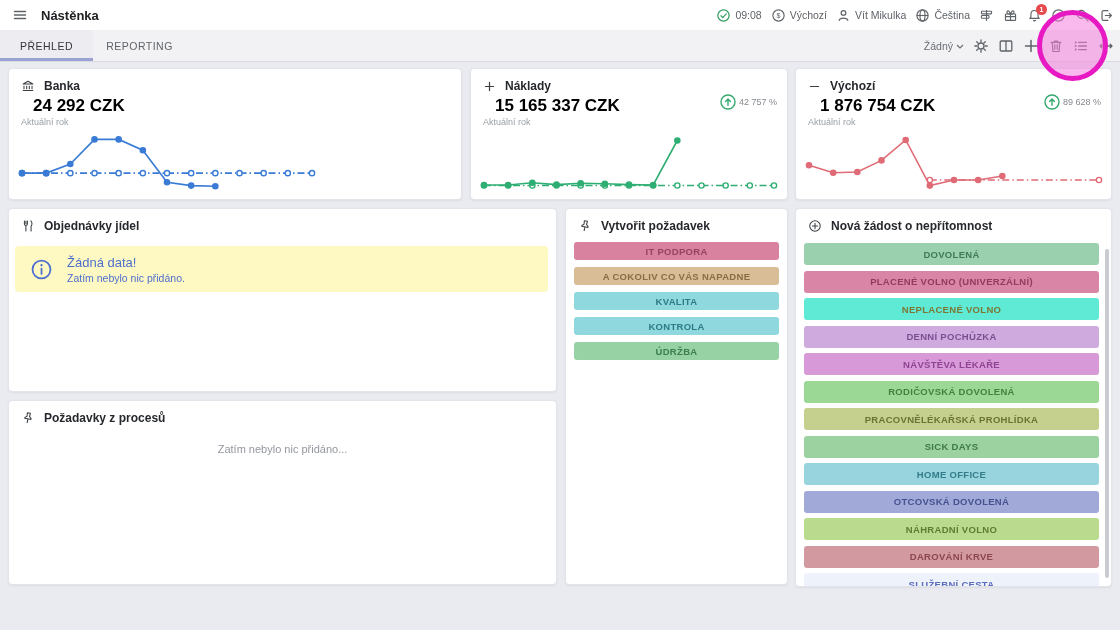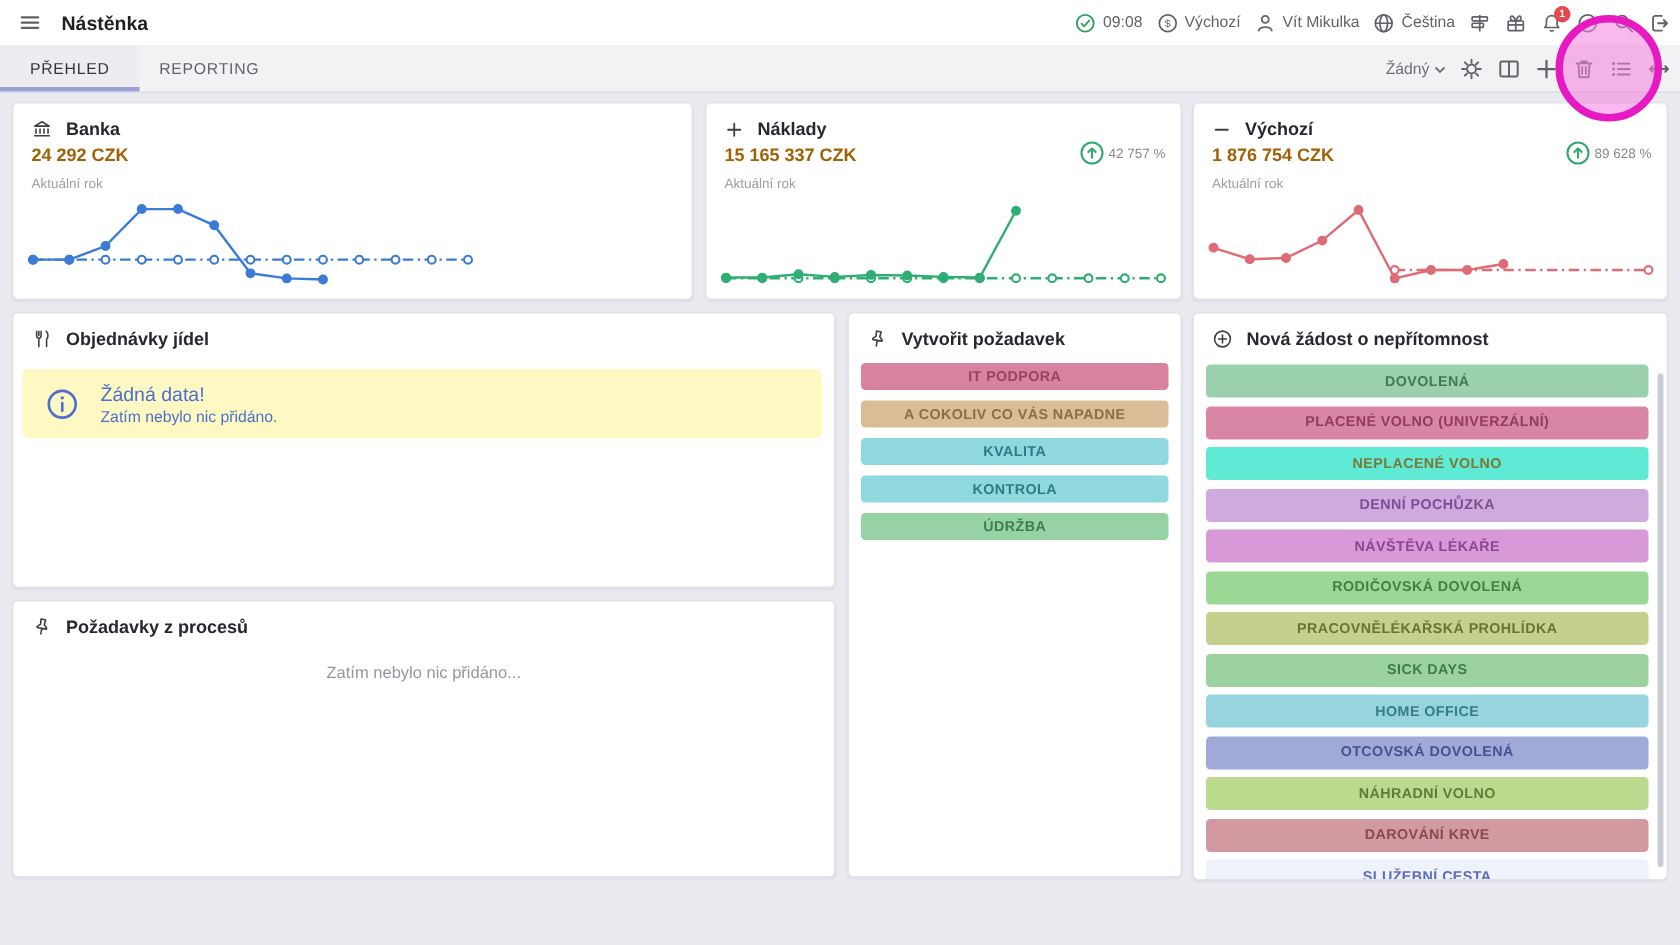--- a/index.html
+++ b/index.html
@@ -29,21 +29,21 @@
   .tab.active { color:#33353a; border-bottom-color:#98a2d3; background:#ededf1; }
   .toolbar-right { position:absolute; right:6px; top:30px; height:32px; display:flex;
     align-items:center; gap:9px; color:#5f6368; z-index:4; }
   .filter-dd { display:flex; align-items:center; gap:3px; font-size:10.5px; color:#6b6f76; cursor:pointer; }
   .tb-icon { cursor:pointer; display:flex; align-items:center; color:#5f6368; }
   
   .card { position:absolute; background:#fff; border:1px solid #e3e4ea; border-radius:4px;
     box-shadow:0 1px 2px rgba(60,64,67,.08); }
   .card-head { display:flex; align-items:center; gap:9px; padding:10px 12px 0 12px; color:#26282d; }
   .card-head .ct { font-size:12px; font-weight:bold; color:#26282d; }
-  .stat-value { position:absolute; left:12px; top:27px; font-size:12px; font-weight:bold; color:#a16207; }
+  .stat-value { position:absolute; left:24px; top:27px; font-size:17px; font-weight:bold; color:#000000; }
   .stat-sub { position:absolute; left:12px; top:48px; font-size:9px; color:#9aa0a6; }
   .pct { position:absolute; right:10px; top:24px; display:flex; flex-direction:row;
     align-items:center; gap:2px; }
   .pct-label { font-size:9px; color:#85898f; }
   .chart { position:absolute; left:8px; right:8px; bottom:3px; height:66px; }
   
   .alert { position:absolute; left:6px; right:8px; top:37px; height:46px; background:#fef9c3;
     border-radius:4px; display:flex; align-items:center; padding-left:14px; gap:13px; color:#4d6fce; }
   .alert-title { font-size:13px; }
   .alert-text { font-size:10.5px; margin-top:2px; }

